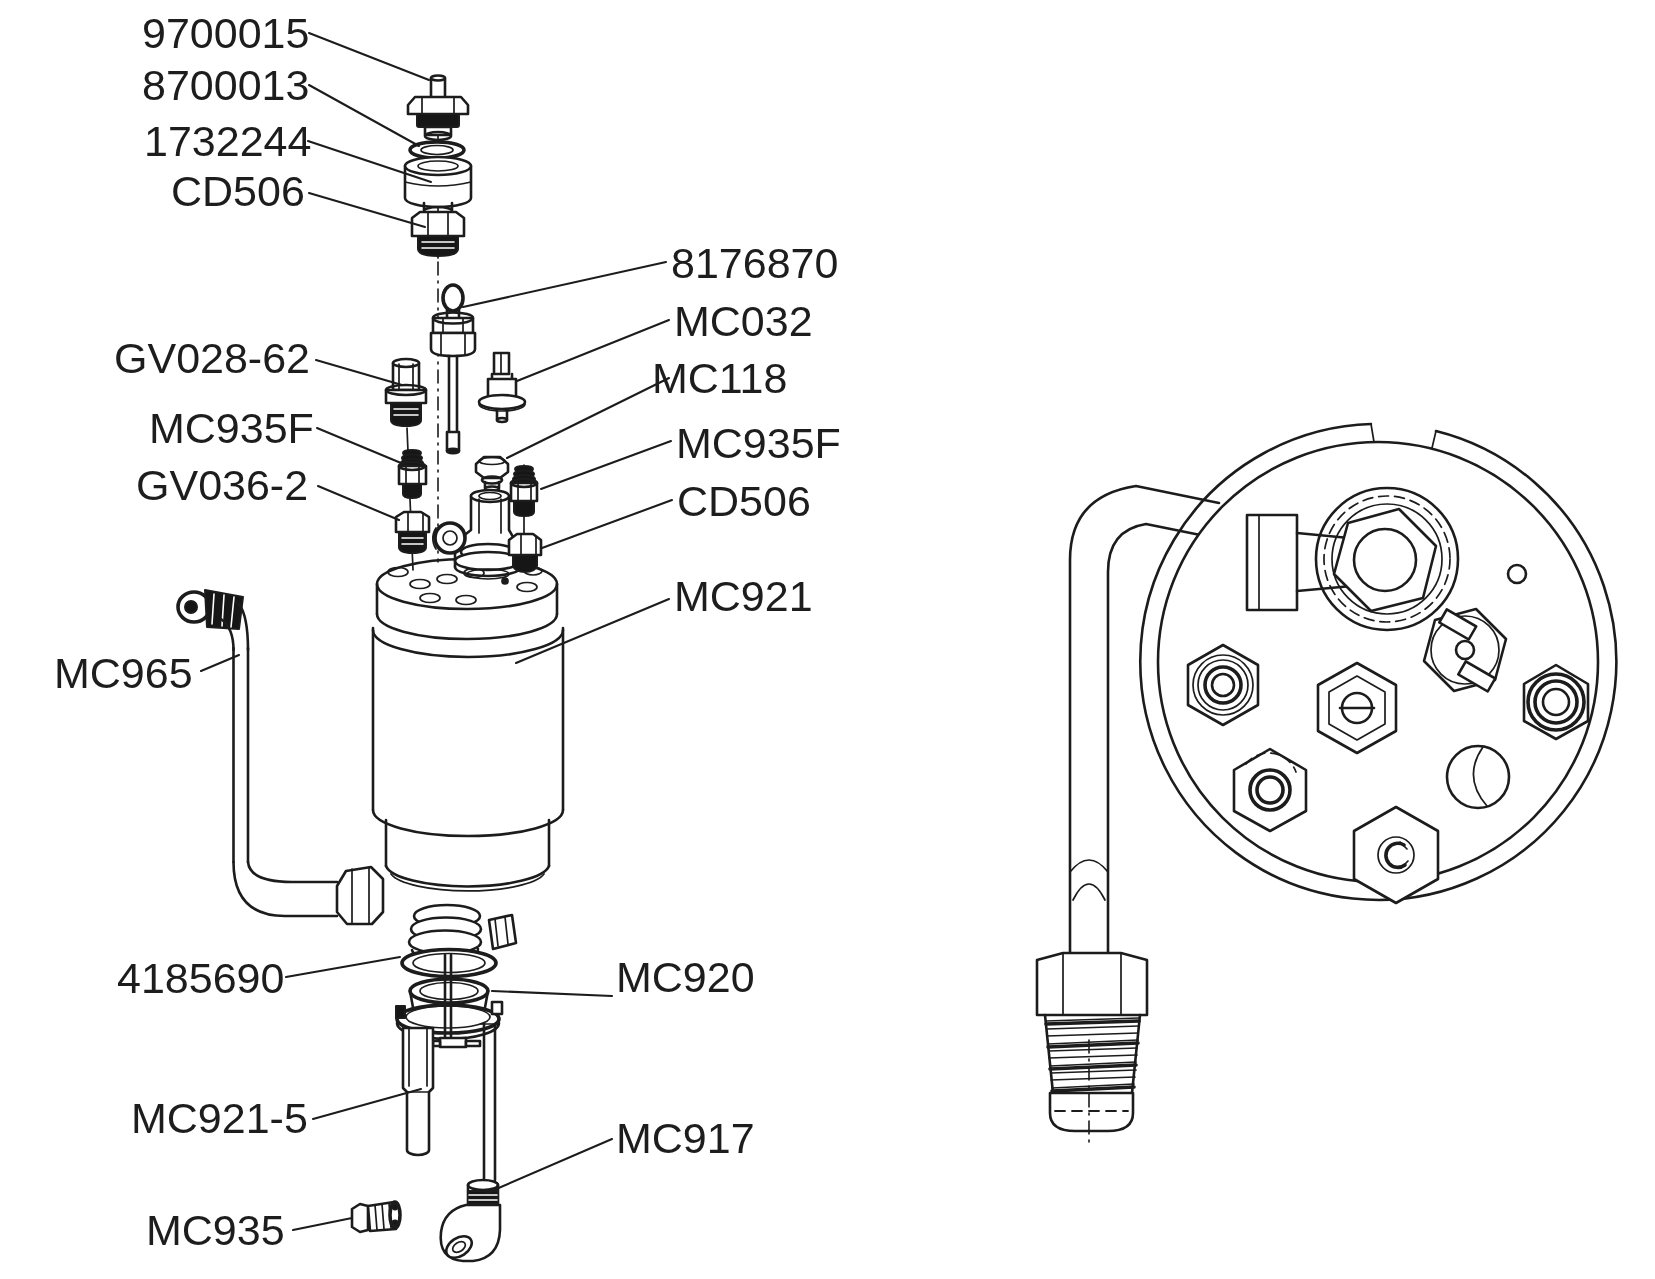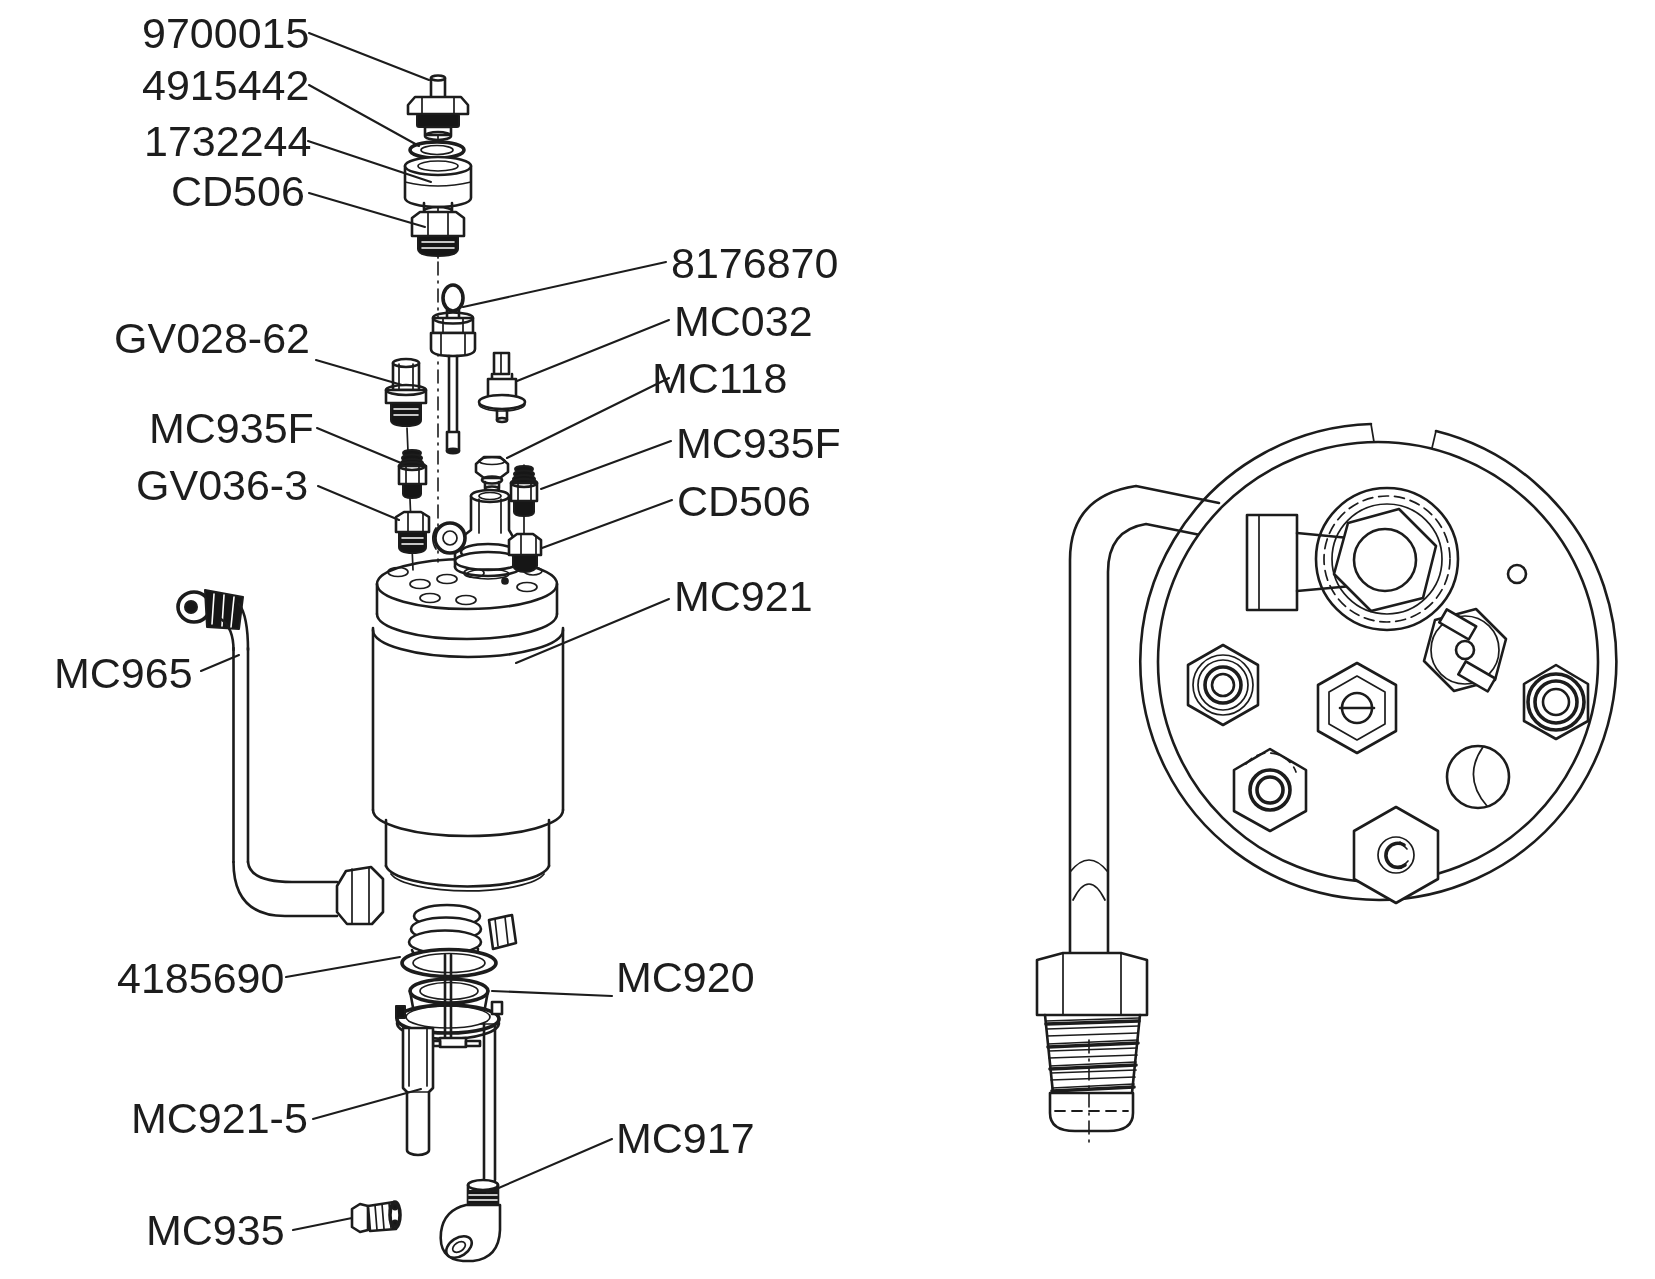--- a/index.html
+++ b/index.html
@@ -347,32 +347,32 @@
       <path d="M286,977 L400,957"></path>
       <path d="M612,996 L492,991"></path>
       <path d="M313,1119 L421,1089"></path>
       <path d="M612,1139 L487,1193"></path>
       <path d="M293,1230 L352,1218"></path>
     </g>
   </g>
 </svg>
 
 <div class="lbl" style="left:142px;top:12px">9700015</div>
-<div class="lbl" style="left:142px;top:64px">4915442</div>
+<div class="lbl" style="left:142px;top:64px">8700013</div>
 <div class="lbl" style="left:144px;top:120px">1732244</div>
 <div class="lbl" style="left:171px;top:170px">CD506</div>
 <div class="lbl" style="left:671px;top:242px">8176870</div>
 <div class="lbl" style="left:674px;top:300px">MC032</div>
 <div class="lbl" style="left:652px;top:357px">MC118</div>
 <div class="lbl" style="left:676px;top:422px">MC935F</div>
 <div class="lbl" style="left:677px;top:480px">CD506</div>
 <div class="lbl" style="left:674px;top:575px">MC921</div>
-<div class="lbl" style="left:114px;top:317px">GV028-62</div>
+<div class="lbl" style="left:114px;top:337px">GV028-62</div>
 <div class="lbl" style="left:149px;top:407px">MC935F</div>
-<div class="lbl" style="left:136px;top:464px">GV036-3</div>
+<div class="lbl" style="left:136px;top:464px">GV036-2</div>
 <div class="lbl" style="left:54px;top:652px">MC965</div>
 <div class="lbl" style="left:117px;top:957px">4185690</div>
 <div class="lbl" style="left:616px;top:956px">MC920</div>
 <div class="lbl" style="left:131px;top:1097px">MC921-5</div>
 <div class="lbl" style="left:616px;top:1117px">MC917</div>
 <div class="lbl" style="left:146px;top:1209px">MC935</div>
 
 </div>
 
 </body></html>

